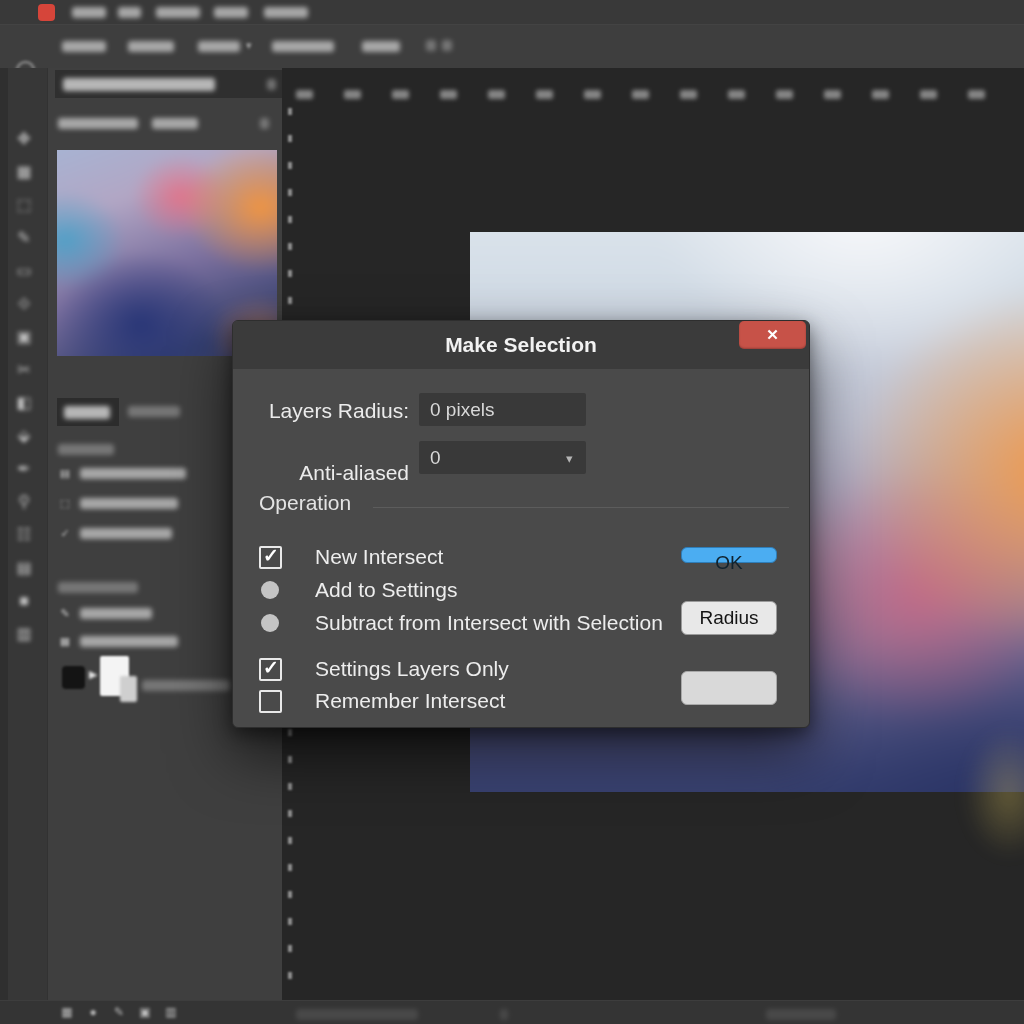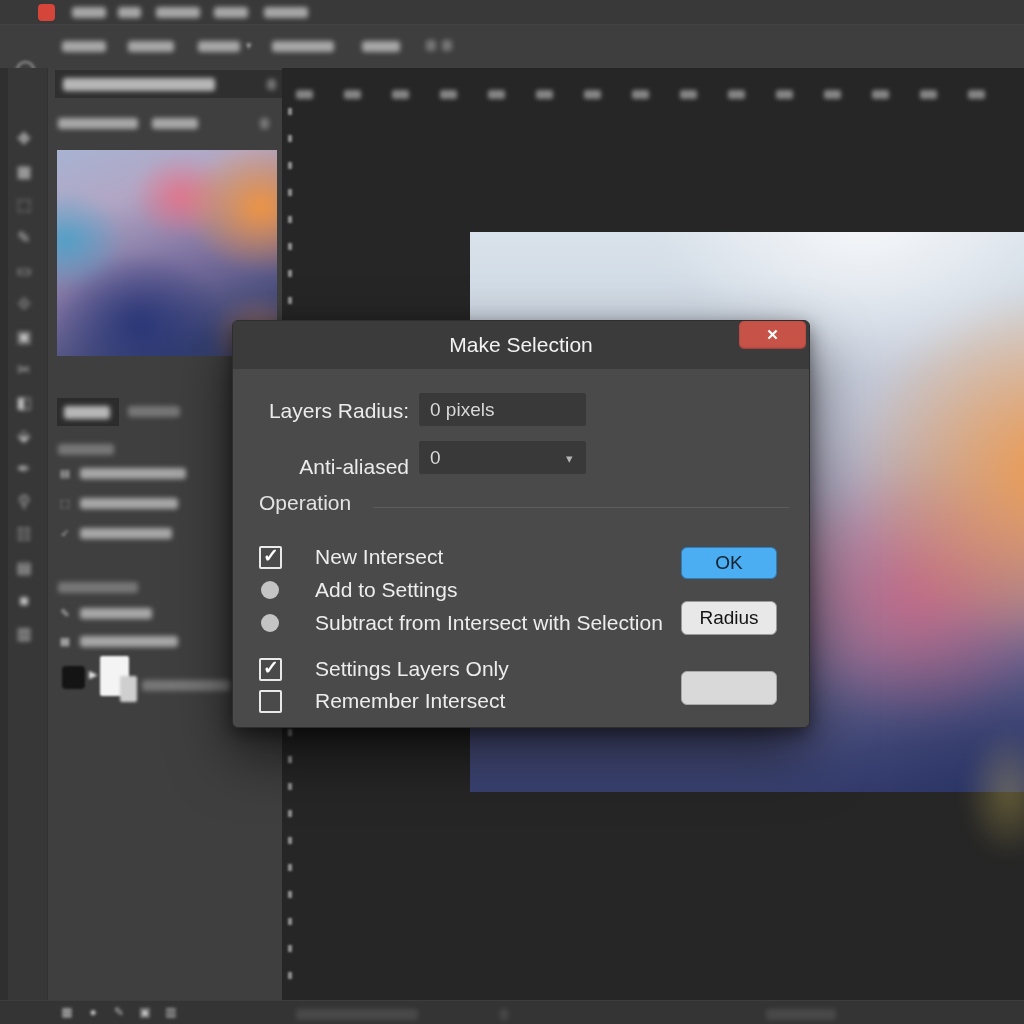--- a/index.html
+++ b/index.html
@@ -72,41 +72,41 @@
              border-top:1px solid #3d3d3d;box-sizing:border-box;}
   .bot-ic{position:absolute;top:4px;width:18px;height:15px;color:#cfcfcf;font-size:12px;
           line-height:15px;text-align:center;filter:blur(1.8px);opacity:.9;}
   
   #dialog{left:232px;top:320px;width:578px;height:408px;background:#4a4a4a;
           border-radius:6px;border:1px solid #2e2e2e;box-sizing:border-box;
           box-shadow:0 26px 60px rgba(0,0,0,.6), 0 6px 18px rgba(0,0,0,.45);z-index:50;}
   .dlg-titlebar{position:absolute;left:0;top:0;width:100%;height:48px;background:#3b3b3b;
                 border-radius:5px 5px 0 0;}
   .dlg-title{position:absolute;left:0;top:0;width:100%;height:48px;line-height:48px;
-             text-align:center;color:#f2f2f2;font-size:21px;font-weight:400;}
+             text-align:center;color:#f2f2f2;font-size:21px;font-weight:700;}
   .dlg-close{position:absolute;right:3px;top:0;width:67px;height:28px;background:#c75248;
              border-radius:5px;color:#fff;font-size:15px;font-weight:bold;text-align:center;
              line-height:28px;box-shadow:inset 0 -1px 2px rgba(0,0,0,.25);}
   .fld-label{position:absolute;left:0;width:176px;text-align:right;color:#ebebeb;font-size:21px;}
   .fld-box{position:absolute;left:186px;width:167px;height:33px;background:#393939;
            border:none;border-radius:2px;color:#d8d8d8;font-size:19px;line-height:33px;
            padding:0 0 0 11px;box-sizing:border-box;font-family:"Liberation Sans",sans-serif;}
   .sel-chev{position:absolute;left:333px;color:#b5b5b5;font-size:13px;}
   .op-label{position:absolute;left:26px;top:170px;color:#e3e3e3;font-size:21px;}
   .op-line{position:absolute;left:140px;top:186px;width:416px;height:1px;background:#5c5c5c;}
   .optrow{position:absolute;left:26px;height:24px;}
   .cb{position:absolute;left:0;top:1px;width:19px;height:19px;border:2px solid #e9e9e9;
       border-radius:2px;box-sizing:content-box;}
   .cb .mark{display:none;position:absolute;left:2px;top:-4px;color:#fff;font-size:19px;font-weight:bold;}
   .cb.checked .mark{display:block;}
   .rd{position:absolute;left:2px;top:3px;width:18px;height:18px;border-radius:50%;background:#c4c4c4;}
   .optlbl{position:absolute;left:56px;top:0;color:#ededed;font-size:21px;white-space:nowrap;}
   .btn{position:absolute;left:448px;width:96px;border-radius:6px;text-align:center;
        font-size:19px;border:1px solid rgba(0,0,0,.35);box-sizing:border-box;}
-  .btn-ok{top:226px;height:32px;line-height:30px;background:#4badf2;color:#10222e;
+  .btn-ok{top:226px;height:16px;line-height:30px;background:#4badf2;color:#10222e;
           border-color:#2e7db8;}
   .btn-cancel{top:280px;height:34px;line-height:32px;background:#e8e8e8;color:#141414;
               border-color:#9a9a9a;}
   .btn-blank{top:350px;height:34px;background:#d9d9d9;border-color:#a8a8a8;}
 </style>
 </head>
 <body>
 
 <div id="menubar1" class="abs">
   <div class="abs appdot"></div>
@@ -226,21 +226,21 @@
   </div>
 
 <div id="dialog" class="abs">
   <div class="dlg-titlebar"></div>
   <div class="dlg-title">Make Selection</div>
   <div class="dlg-close">✕</div>
 
   <div class="fld-label" style="top:78px">Layers Radius:</div>
   <input class="fld-box" style="top: 72px;" value="0 pixels">
 
-  <div class="fld-label" style="top:134px">Anti-aliased</div>
+  <div class="fld-label" style="top:140px">Anti-aliased</div>
   <div class="fld-box" style="top:120px">0</div>
   <div class="sel-chev" style="top:130px">▾</div>
 
   <div class="op-label">Operation</div>
   <div class="op-line"></div>
 
   <div class="optrow" style="top:224px">
     <span class="cb checked">
         <span class="mark">✓</span>
       </span>

